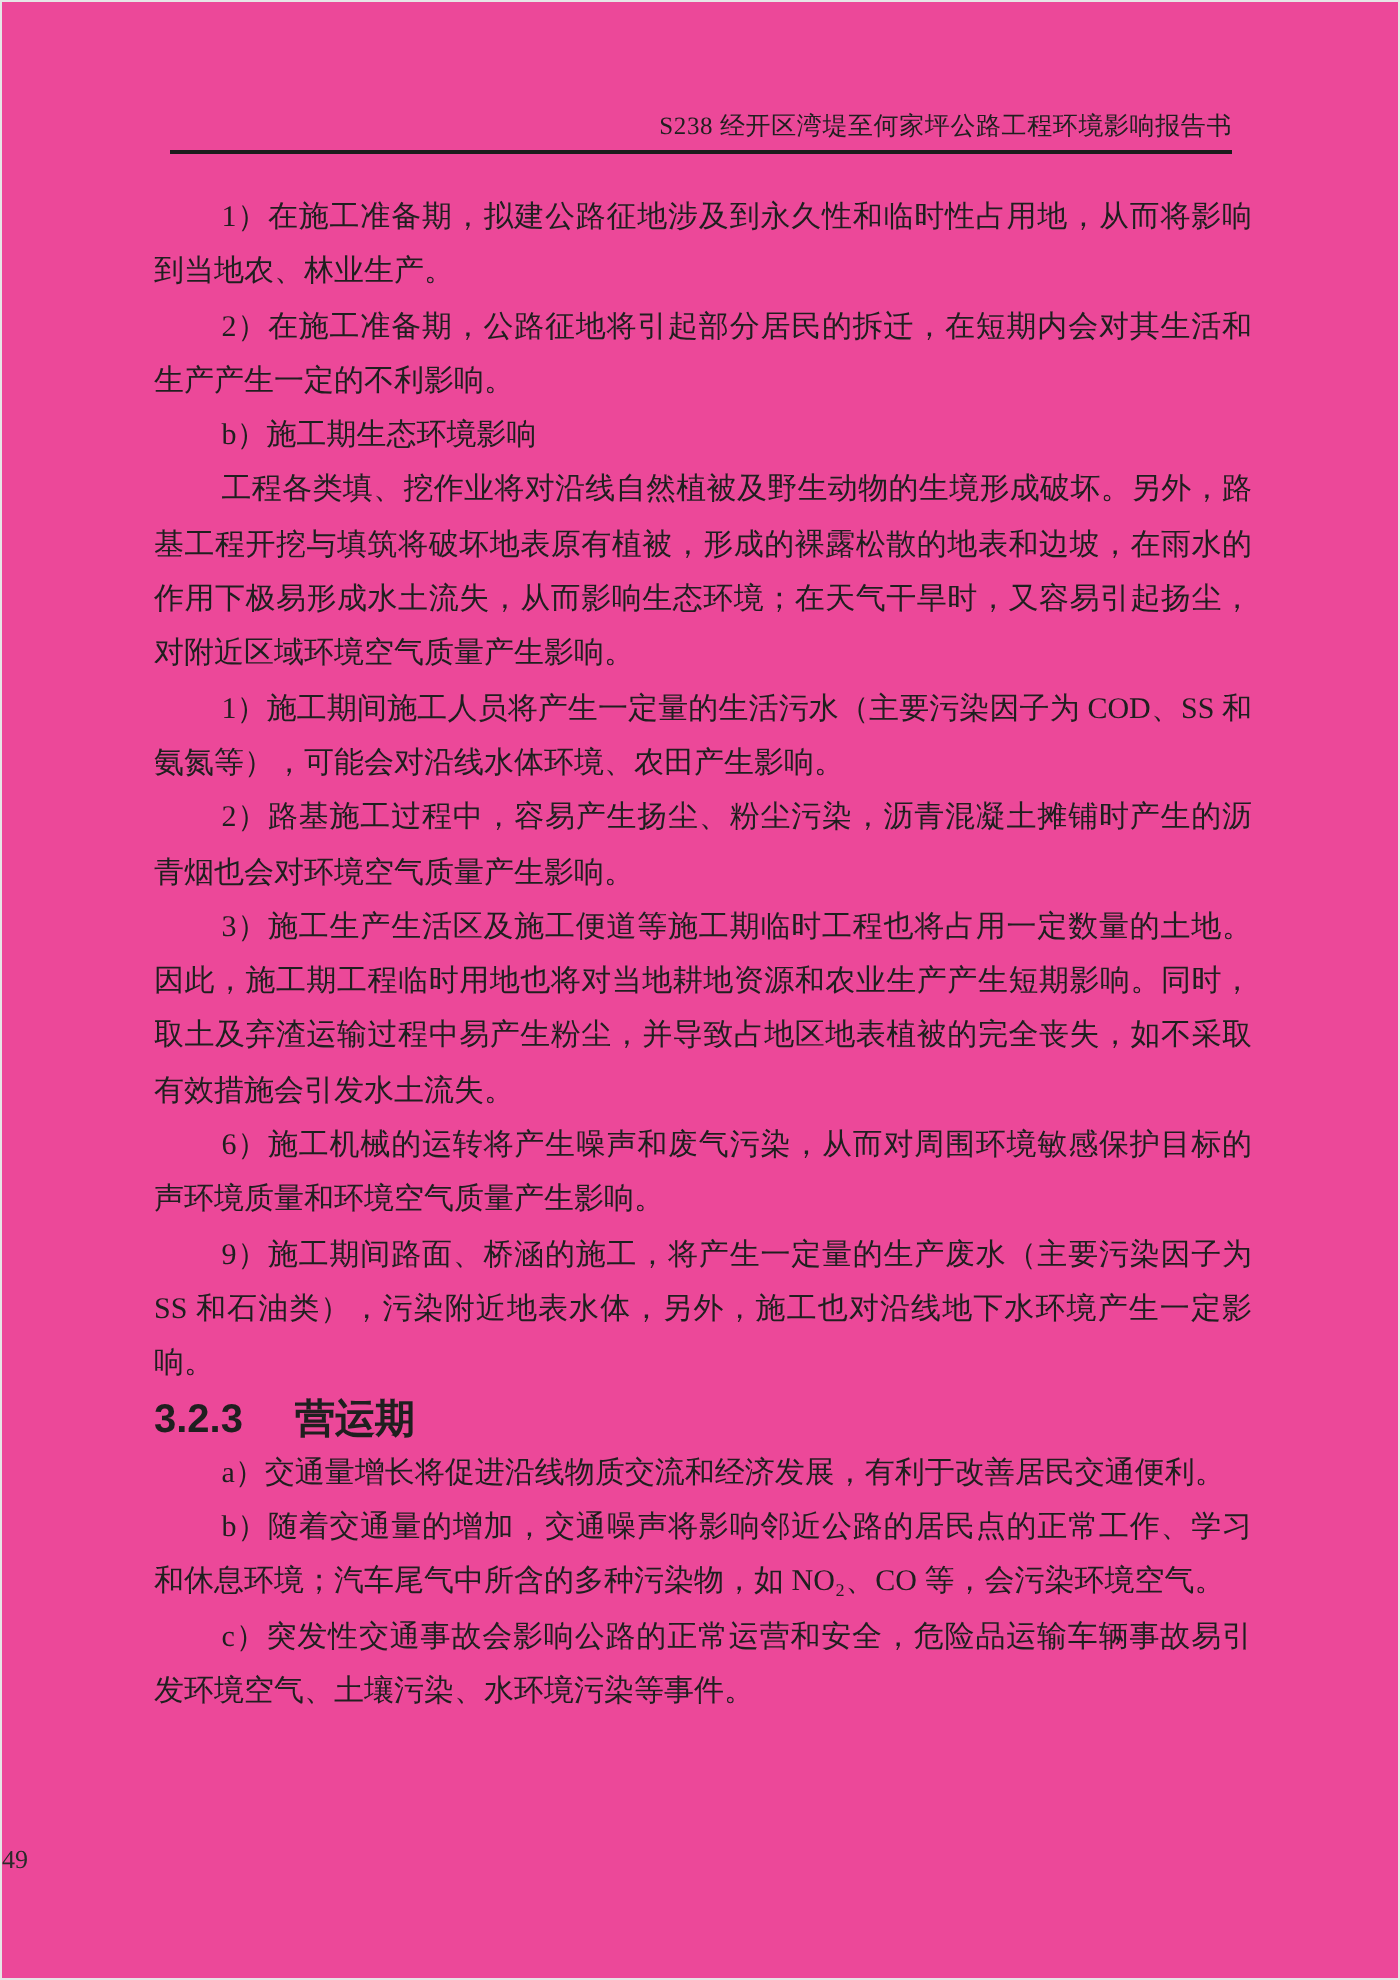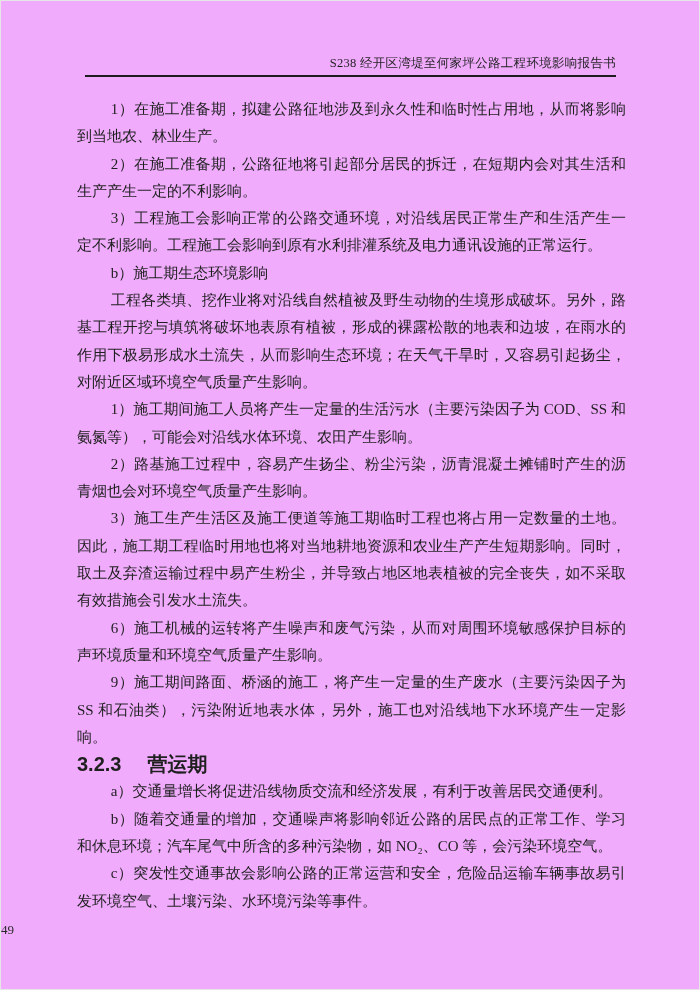--- a/index.html
+++ b/index.html
@@ -5,21 +5,21 @@
   html, body {
     margin: 0;
     padding: 0;
     background: #ffffff;
   }
   .page {
     position: relative;
     width: 700px;
     height: 990px;
     box-sizing: border-box;
-    background: #f0abfc;
+    background: #ec4899;
     border: 1px solid #e6e6e6;
     padding: 55px 73px 0 76px;
     font-family: "Liberation Serif", "DejaVu Serif", serif;
     color: #1f1f1f;
     overflow: hidden;
   }
   .header-block {
     margin-right: 10px;
   }
   .header-title {
@@ -73,21 +73,20 @@
 <div class="page">
 
   <div class="header-block">
     <div class="header-title">S238 经开区湾堤至何家坪公路工程环境影响报告书</div>
     <div class="header-rule"></div>
   </div>
 
   <div class="doc-body">
       <p class="para">1）在施工准备期，拟建公路征地涉及到永久性和临时性占用地，从而将影响到当地农、林业生产。</p>
       <p class="para">2）在施工准备期，公路征地将引起部分居民的拆迁，在短期内会对其生活和生产产生一定的不利影响。</p>
-      <p class="para">3）工程施工会影响正常的公路交通环境，对沿线居民正常生产和生活产生一定不利影响。工程施工会影响到原有水利排灌系统及电力通讯设施的正常运行。</p>
       <p class="para">b）施工期生态环境影响</p>
       <p class="para">工程各类填、挖作业将对沿线自然植被及野生动物的生境形成破坏。另外，路基工程开挖与填筑将破坏地表原有植被，形成的裸露松散的地表和边坡，在雨水的作用下极易形成水土流失，从而影响生态环境；在天气干旱时，又容易引起扬尘，对附近区域环境空气质量产生影响。</p>
       <p class="para">1）施工期间施工人员将产生一定量的生活污水（主要污染因子为 COD、SS 和氨氮等），可能会对沿线水体环境、农田产生影响。</p>
       <p class="para">2）路基施工过程中，容易产生扬尘、粉尘污染，沥青混凝土摊铺时产生的沥青烟也会对环境空气质量产生影响。</p>
       <p class="para">3）施工生产生活区及施工便道等施工期临时工程也将占用一定数量的土地。因此，施工期工程临时用地也将对当地耕地资源和农业生产产生短期影响。同时，取土及弃渣运输过程中易产生粉尘，并导致占地区地表植被的完全丧失，如不采取有效措施会引发水土流失。</p>
       <p class="para">6）施工机械的运转将产生噪声和废气污染，从而对周围环境敏感保护目标的声环境质量和环境空气质量产生影响。</p>
       <p class="para">9）施工期间路面、桥涵的施工，将产生一定量的生产废水（主要污染因子为 SS 和石油类），污染附近地表水体，另外，施工也对沿线地下水环境产生一定影响。</p>
       <p class="heading"><span class="heading-num">3.2.3</span>营运期</p>
       <p class="para">a）交通量增长将促进沿线物质交流和经济发展，有利于改善居民交通便利。</p>
       <p class="para">b）随着交通量的增加，交通噪声将影响邻近公路的居民点的正常工作、学习和休息环境；汽车尾气中所含的多种污染物，如 NO₂、CO 等，会污染环境空气。</p>

